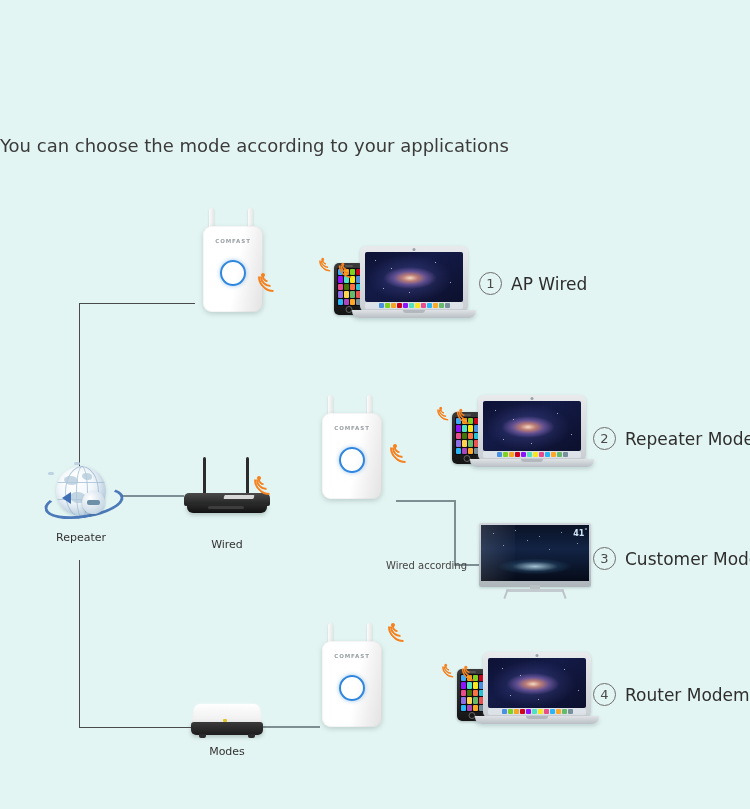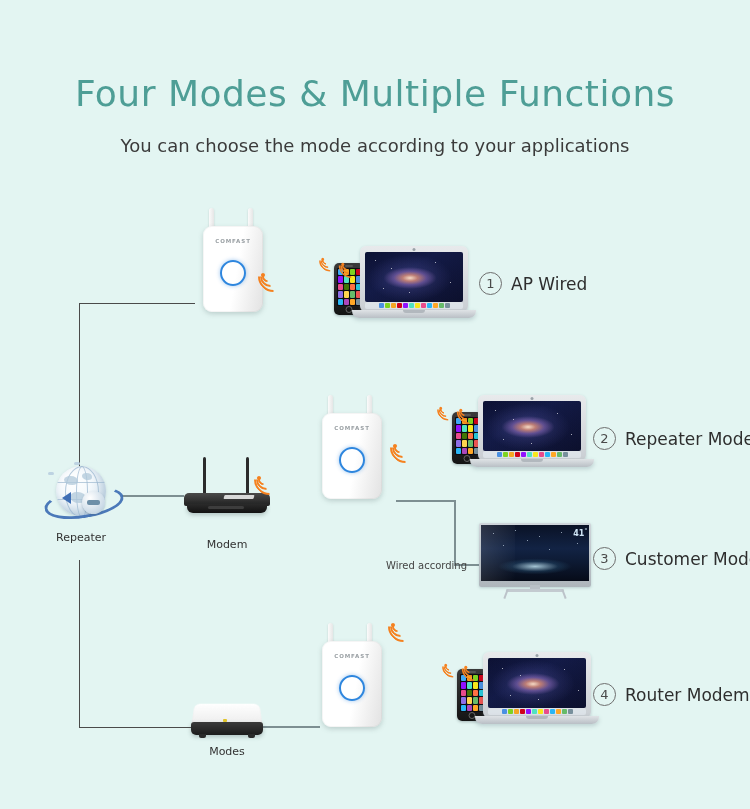--- a/index.html
+++ b/index.html
@@ -11,21 +11,21 @@
   }
   #canvas{position:relative;width:750px;height:809px;}
 
   
   .title{
     position:absolute;left:0;top:73px;width:750px;text-align:center;
     font-size:36px;font-weight:400;color:#4e9e96;letter-spacing:.5px;
     font-family:"DejaVu Sans", sans-serif;
   }
   .subtitle{
-    position:absolute;left:0;top:135px;width:750px;text-align:center;
+    position:absolute;left:0;top:135px;width:750px;
     font-size:18px;font-weight:400;color:#3b3b3b;
     font-family:"DejaVu Sans", sans-serif;
   }
 
   
   .wire{position:absolute;background:#4a4a4a;}
   .wire.h{height:1px;}
   .wire.v{width:1px;}
   .wire-grey{position:absolute;background:#7d8f92;}
   .wire-grey.h{height:2px;}
@@ -230,21 +230,20 @@
   .tv .size sup{font-size:5px;}
   .tv .neck{position:absolute;left:50%;top:62px;transform:translateX(-50%);width:10px;height:5px;background:#b9c0c6;}
   .tv .foot{position:absolute;left:50%;top:66px;transform:translateX(-50%);width:58px;height:3px;background:#c3cad0;border-radius:2px;}
   .tv .leg{position:absolute;top:66px;width:2px;height:10px;background:#bcc3c9;}
 </style>
 </head>
 <body>
 
 <div id="canvas">
 
-  <div class="title">Four Modes &amp; Multiple Functions</div>
   <div class="subtitle">You can choose the mode according to your applications</div>
 
   <div class="wire v" style="left:79px;top:303px;height:170px;"></div>
   <div class="wire h" style="left:79px;top:303px;width:116px;"></div>
 
   <div class="wire-grey h" style="left:122px;top:495px;width:62px;"></div>
 
   <div class="wire v" style="left:79px;top:560px;height:168px;"></div>
   <div class="wire h" style="left:79px;top:727px;width:112px;"></div>
 
@@ -276,21 +275,21 @@
   <div class="node-label" style="left:34px;top:531px;width:94px;">Repeater</div>
 
   <div class="router" style="left:184px;top:457px;">
     <div class="ant a1"></div>
       <div class="ant a2"></div>
     <div class="top"></div>
       <div class="strip"></div>
     <div class="bot"></div>
       <div class="vent"></div>
   </div>
-  <div class="node-label" style="left:182px;top:538px;width:90px;">Modem</div>
+  <div class="node-label" style="left:182px;top:538px;width:90px;">Wired</div>
   <div class="wifi r" style="left:258px;top:465px;">
     <i></i>
       <span class="a"></span>
       <span class="b"></span>
       <span class="c"></span>
   </div>
 
   <div class="modem" style="left:191px;top:703px;">
     <div class="lid"></div>
     <div class="base"></div>

